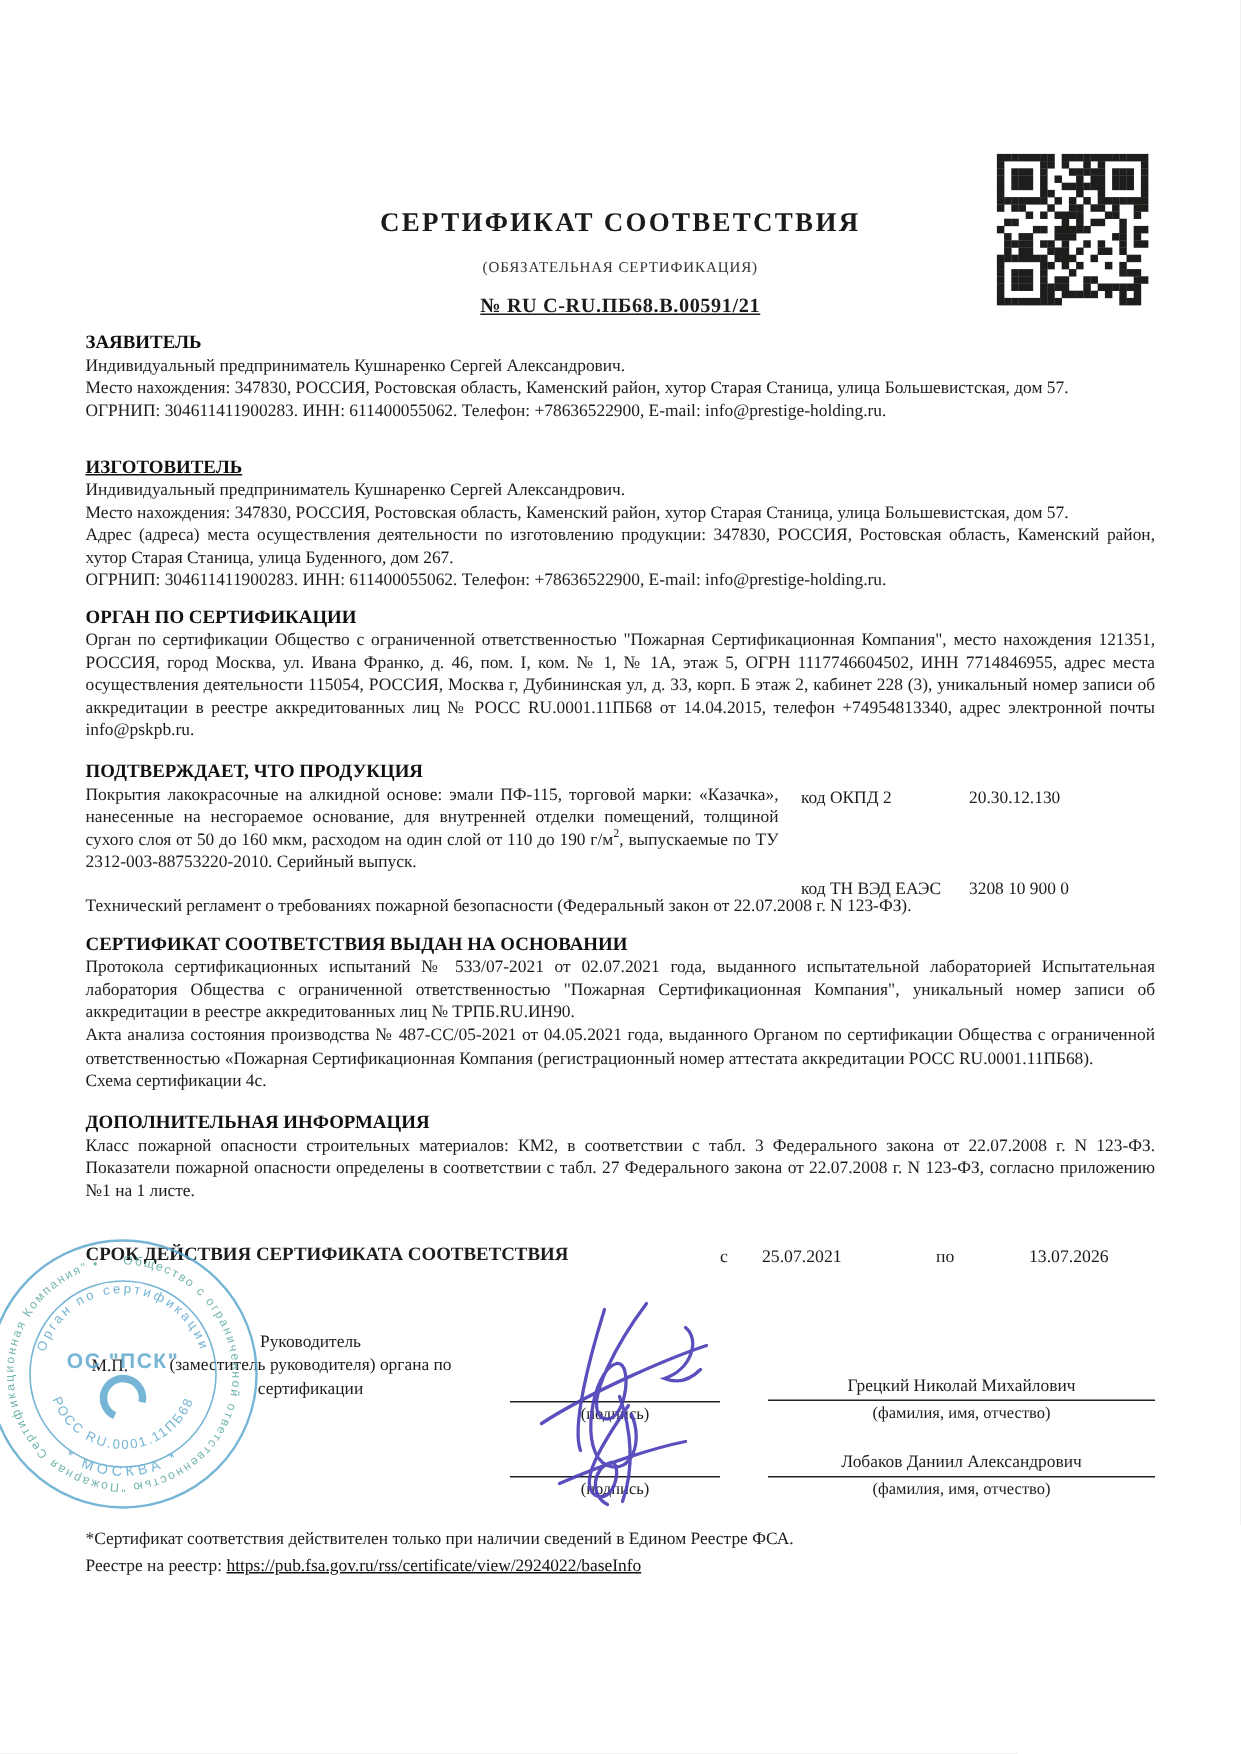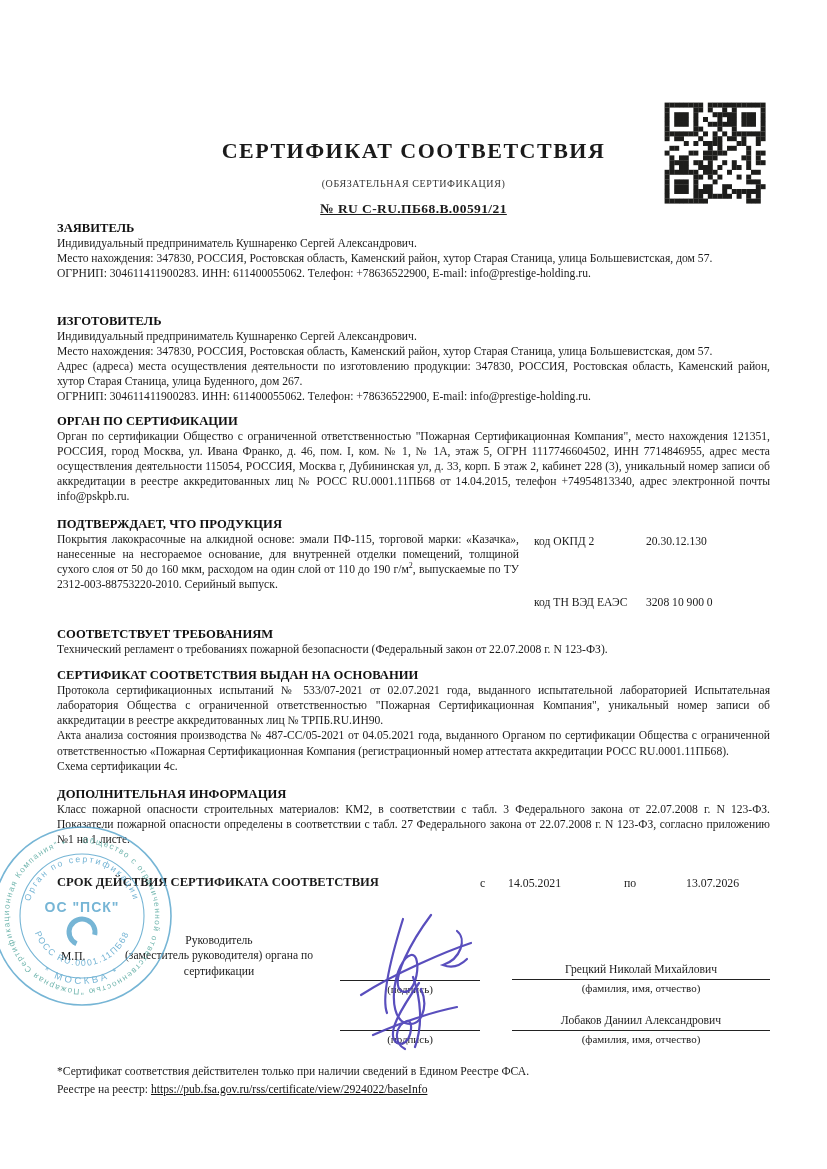--- a/index.html
+++ b/index.html
@@ -1,50 +1,50 @@
 <!DOCTYPE html>
 <html><head>
 <meta charset="utf-8">
 <style>
   html,body{margin:0;padding:0;background:#e8e8e8;}
   .page{position:relative;width:827px;height:1169px;background:#ffffff;margin:0 auto;
         font-family:"Liberation Serif","DejaVu Serif",serif;color:#1c1c1c;overflow:hidden;}
   
   .hdr{position:absolute;left:0;top:138px;width:827px;text-align:center;}
-  .hdr-title{font-size:22px;font-weight:bold;letter-spacing:1.5px;color:#1a1a1a;}
+  .hdr-title{font-size:18px;font-weight:bold;letter-spacing:1.5px;color:#1a1a1a;}
   .hdr-sub{margin-top:14px;font-size:10px;letter-spacing:.6px;color:#333;}
   .hdr-no{margin-top:12px;font-size:13.5px;font-weight:bold;text-decoration:underline;letter-spacing:.4px;}
   
   .qr{position:absolute;left:661px;top:99px;width:108px;height:108px;}
   
   .content{position:absolute;left:57px;top:220px;width:713px;font-size:11.6px;line-height:15.2px;}
   .sec-h{font-weight:bold;font-size:12.6px;line-height:16px;color:#111;}
   .body-p{text-align:justify;}
-  .m-manu{margin-top:31px;}
+  .m-manu{margin-top:21px;text-decoration:underline;}
   .m-organ{margin-top:8px;}
   .m-prod{margin-top:11px;}
   .m-conf{margin-top:20px;}
   .m-basis{margin-top:10px;}
   .m-add{margin-top:12px;}
   .m-valid{margin-top:27px;}
   
   .prod-wrap{display:flex;}
   .prod-left{width:462px;text-align:justify;}
   .prod-codes{margin-left:auto;width:236px;display:flex;flex-direction:column;justify-content:space-between;height:72px;padding-top:2px;gap:46px;}
   .code-row{display:flex;}
   .code-label{width:112px;}
   .code-val{white-space:nowrap;}
   sup{font-size:8px;line-height:0;}
   
   .valid-row{position:relative;height:18px;}
   .valid-row .vh{font-weight:bold;font-size:12.6px;}
   .v-abs{position:absolute;top:1px;font-size:11.8px;}
   
   .sig-block{position:relative;height:130px;margin-top:30px;font-size:11.6px;}
-  .role1{position:absolute;left:22px;top:10px;width:280px;text-align:center;line-height:15.5px;}
+  .role1{position:absolute;left:10px;top:10px;width:280px;text-align:center;line-height:15.5px;}
   .mp{position:absolute;left:4px;top:26px;}
   .role2{position:absolute;left:10px;top:74px;width:280px;text-align:center;line-height:15.5px;}
   .sigline{position:absolute;left:283px;width:140px;border-bottom:1.2px solid #222;}
   .sig-cap{position:absolute;left:283px;width:140px;text-align:center;font-size:11px;}
   .namecol{position:absolute;left:455px;width:258px;text-align:center;}
   .namecol .nm{border-bottom:1.2px solid #222;padding-bottom:2px;}
   .namecol .cap{font-size:11px;padding-top:1px;}
   .sig-ink{position:absolute;left:268px;top:-12px;pointer-events:none;}
   
   .footer{margin-top:10px;font-size:11.6px;line-height:18px;}
@@ -332,35 +332,34 @@
           <span class="code-label">код ОКПД 2</span>
           <span class="code-val">20.30.12.130</span>
         </div>
         <div class="code-row">
           <span class="code-label">код ТН ВЭД ЕАЭС</span>
           <span class="code-val">3208 10 900 0</span>
         </div>
       </div>
     </div>
 
-    <div class="sec-h m-conf">СООТВЕТСТВУЕТ ТРЕБОВАНИЯМ</div>
     <div class="body-p">Технический регламент о требованиях пожарной безопасности (Федеральный закон от 22.07.2008 г. N 123-ФЗ).</div>
 
     <div class="sec-h m-basis">СЕРТИФИКАТ СООТВЕТСТВИЯ ВЫДАН НА ОСНОВАНИИ</div>
     <div class="body-p">Протокола сертификационных испытаний № 533/07-2021 от 02.07.2021 года, выданного испытательной лабораторией Испытательная лаборатория Общества с ограниченной ответственностью "Пожарная Сертификационная Компания", уникальный номер записи об аккредитации в реестре аккредитованных лиц № ТРПБ.RU.ИН90.</div>
     <div class="body-p">Акта анализа состояния производства № 487-СС/05-2021 от 04.05.2021 года, выданного Органом по сертификации Общества с ограниченной ответственностью «Пожарная Сертификационная Компания (регистрационный номер аттестата аккредитации РОСС RU.0001.11ПБ68).</div>
     <div class="body-p">Схема сертификации 4с.</div>
 
     <div class="sec-h m-add">ДОПОЛНИТЕЛЬНАЯ ИНФОРМАЦИЯ</div>
     <div class="body-p">Класс пожарной опасности строительных материалов: КМ2, в соответствии с табл. 3 Федерального закона от 22.07.2008 г. N 123-ФЗ. Показатели пожарной опасности определены в соответствии с табл. 27 Федерального закона от 22.07.2008 г. N 123-ФЗ, согласно приложению №1 на 1 листе.</div>
 
     <div class="valid-row m-valid">
       <span class="vh">СРОК ДЕЙСТВИЯ СЕРТИФИКАТА СООТВЕТСТВИЯ</span>
       <span class="v-abs" style="left:423px;">с</span>
-      <span class="v-abs" style="left:451px;">14.05.2021</span>
+      <span class="v-abs" style="left:451px;">25.07.2021</span>
       <span class="v-abs" style="left:567px;">по</span>
       <span class="v-abs" style="left:629px;">13.07.2026</span>
     </div>
 
     <div class="sig-block">
       <span class="mp">М.П.</span>
       <div class="role1">
         <div>Руководитель</div>
         <div>(заместитель руководителя) органа по</div>
         <div>сертификации</div>

